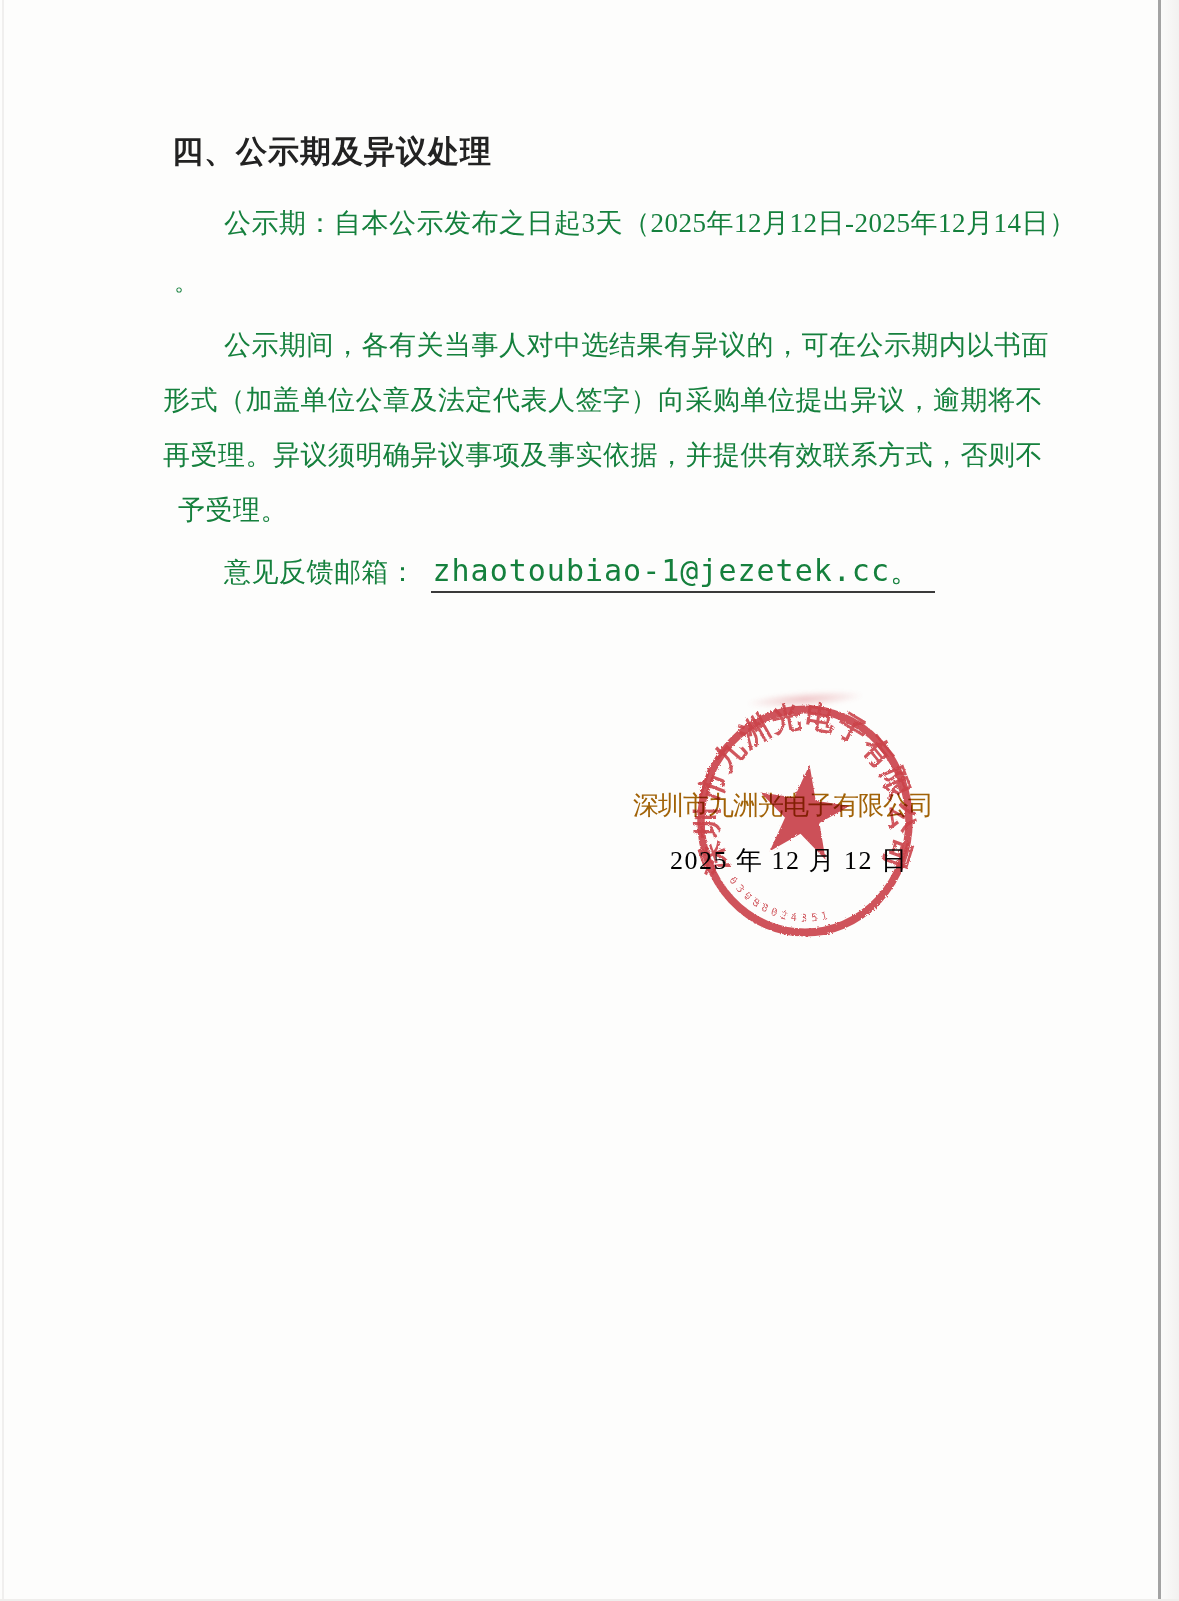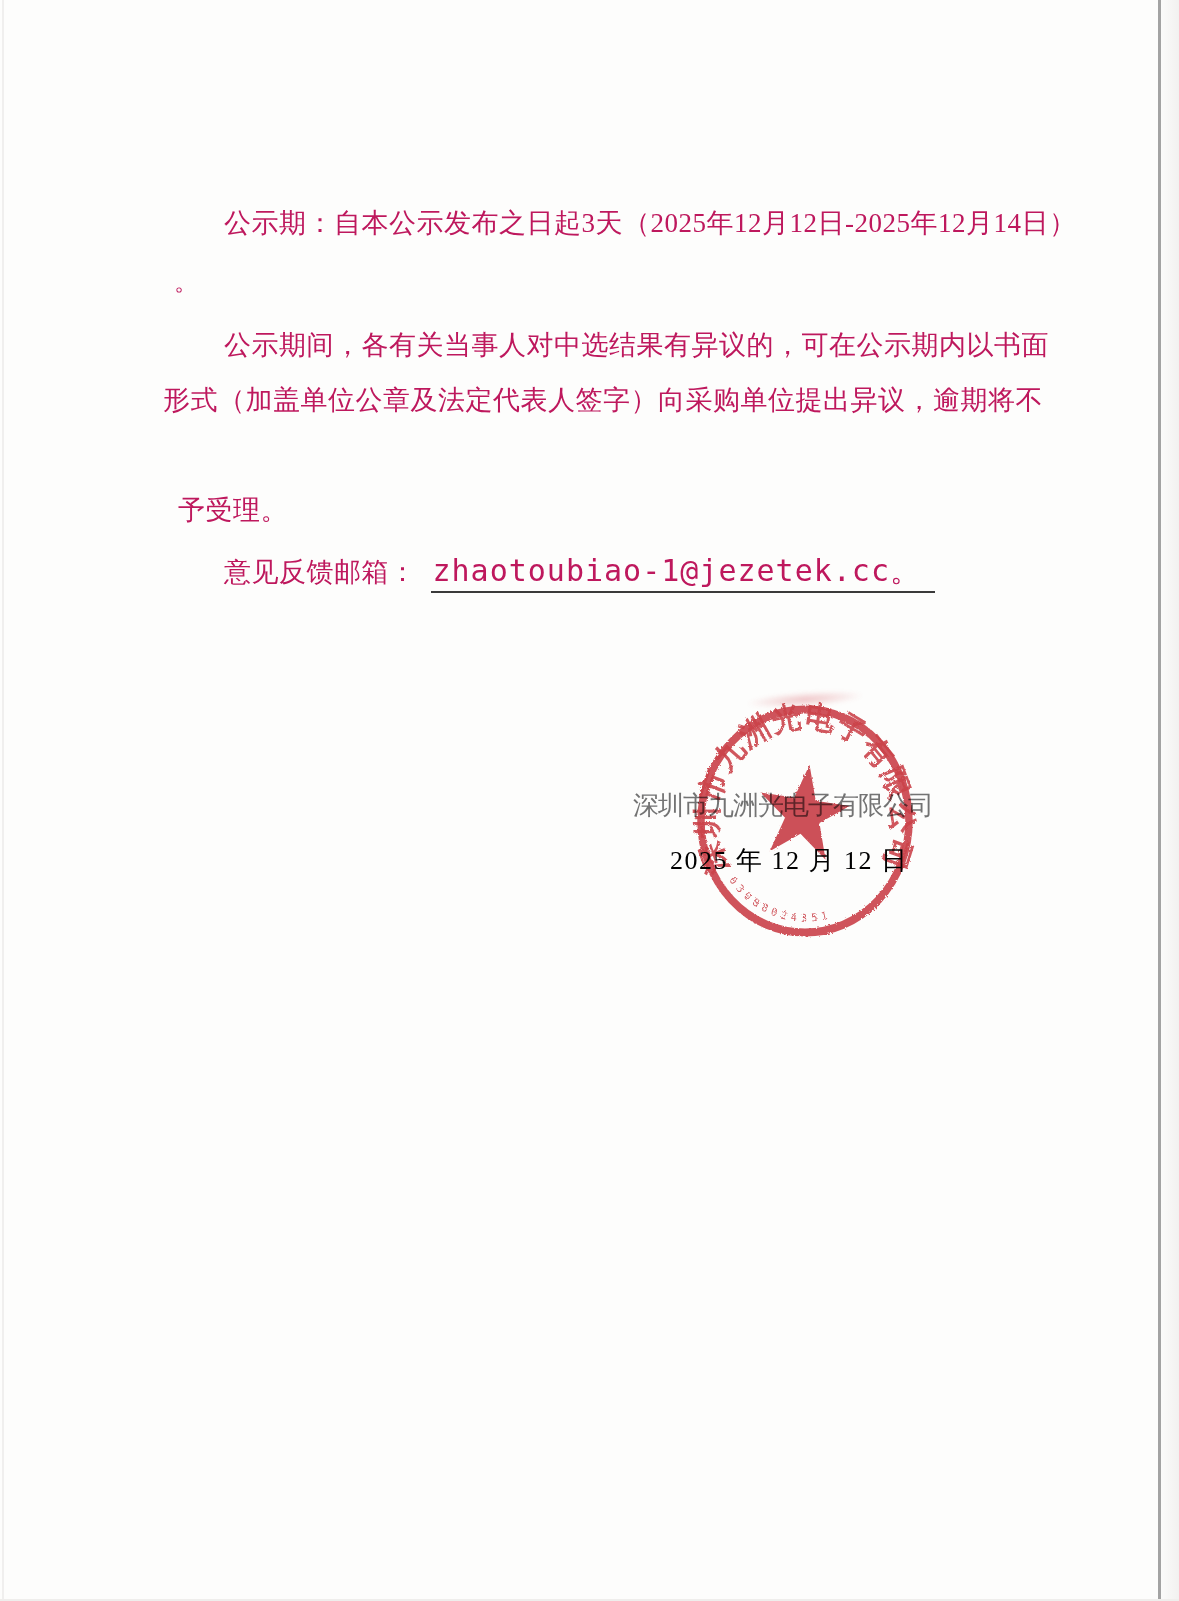--- a/index.html
+++ b/index.html
@@ -17,38 +17,38 @@
     background:linear-gradient(90deg,#fbfbfa,#f2f1f0);}
   .edge-bottom{position:absolute;left:0;bottom:0;width:100%;height:2px;background:#efeeec;}
 
   .heading{
     position:absolute;left:172px;top:131px;
     font-family:"Liberation Sans","DejaVu Sans",sans-serif;
     font-weight:bold;font-size:31px;letter-spacing:1px;color:#222;
     white-space:nowrap;
   }
   .bodyline{
-    position:absolute;font-size:27px;white-space:nowrap;color:#be185d;
+    position:absolute;font-size:27px;white-space:nowrap;color:#15803d;
     letter-spacing:0.5px;
   }
   .l-p1a{left:224px;top:205px;}
   .l-p1b{left:174px;top:266px;font-size:24px;}
   .l-p2a{left:224px;top:327px;font-family:Liberation Serif, serif;}
   .l-p2b{left:163px;top:382px;}
   .l-p2c{left:163px;top:437px;}
   .l-p2d{left:178px;top:492px;}
   .l-email{left:224px;top:551px;}
   .email-val{
     font-family:"DejaVu Sans Mono","Liberation Mono",monospace;
     font-size:30px;letter-spacing:1px;
     border-bottom:2px solid #3a3a3a;padding:0 14px 3px 2px;margin-left:14px;
   }
   .sig-company{
     position:absolute;left:633px;top:788px;
-    font-size:26px;letter-spacing:-1px;white-space:nowrap;color:#737373;
+    font-size:26px;letter-spacing:-1px;white-space:nowrap;color:#a16207;
   }
   .sig-date{
     position:absolute;left:670px;top:843px;
     font-size:26px;letter-spacing:1.5px;white-space:nowrap;color:#000000;
   }
   .seal{
     position:absolute;left:683px;top:695px;width:244px;height:252px;
     mix-blend-mode:multiply;opacity:0.93;
   }
   .seal svg{width:100%;height:100%;}
@@ -59,26 +59,28 @@
     transform:rotate(-4deg);
   }
 </style>
 </head>
 <body>
 
 <div class="page">
 
   <div class="edge-left"></div>
 
+  <div class="heading">四、公示期及异议处理</div>
 
   <div class="bodyline l-p1a">公示期：自本公示发布之日起3天（2025年12月12日-2025年12月14日）</div>
   <div class="bodyline l-p1b">。</div>
 
   <div class="bodyline l-p2a">公示期间，各有关当事人对中选结果有异议的，可在公示期内以书面</div>
   <div class="bodyline l-p2b">形式（加盖单位公章及法定代表人签字）向采购单位提出异议，逾期将不</div>
+  <div class="bodyline l-p2c">再受理。异议须明确异议事项及事实依据，并提供有效联系方式，否则不</div>
   <div class="bodyline l-p2d">予受理。</div>
 
   <div class="bodyline l-email">
     <span>意见反馈邮箱：</span><span class="email-val">zhaotoubiao-1@jezetek.cc。</span>
   </div>
 
   <div class="sig-company">深圳市九洲光电子有限公司</div>
   <div class="sig-date">2025 年 12 月 12 日</div>
 
   <div class="seal-smudge"></div>

